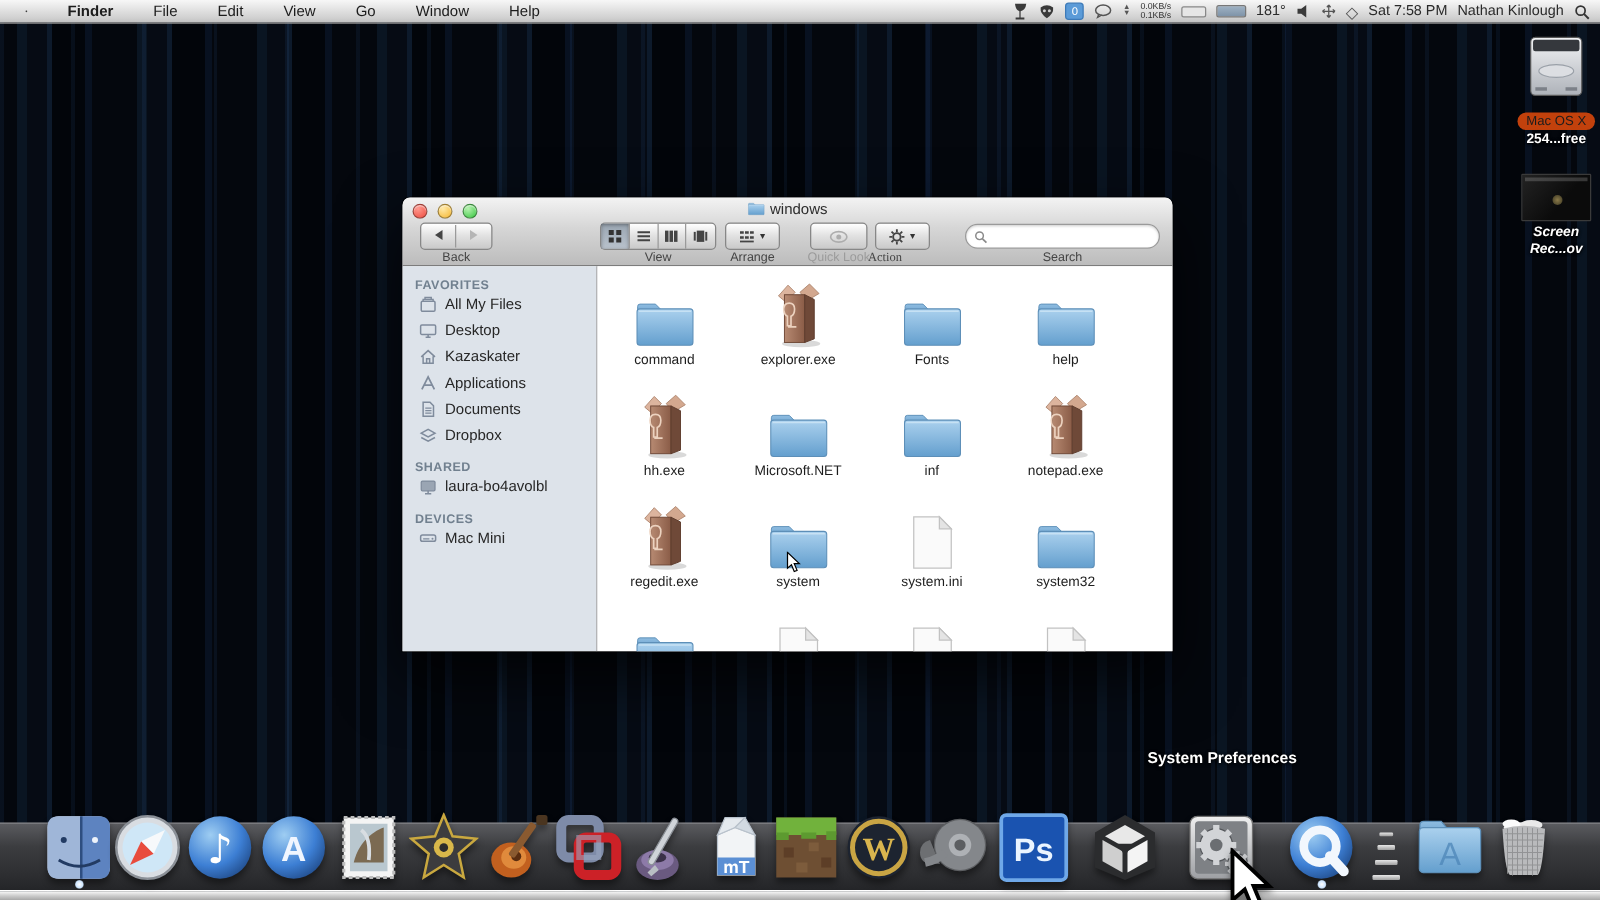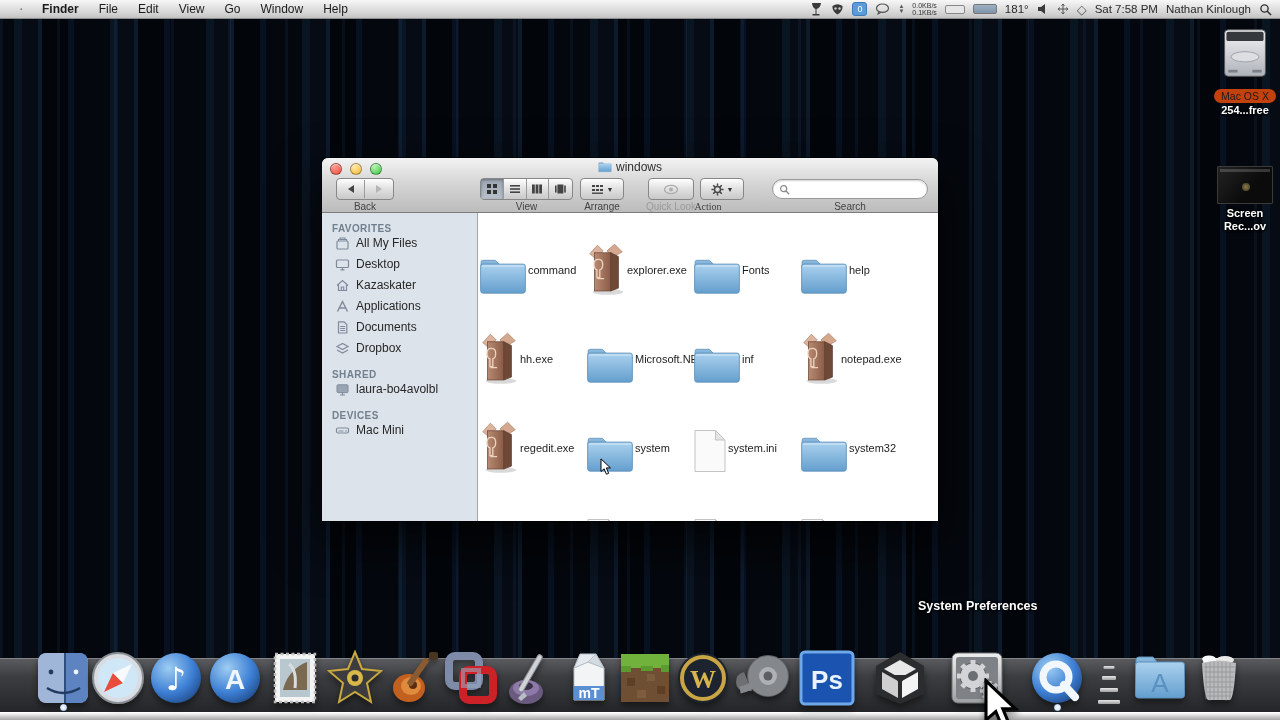--- a/index.html
+++ b/index.html
@@ -29,21 +29,21 @@
     mix-blend-mode:screen;
   }
   
   .menubar {
     position:absolute; top:0; left:0; right:0; height:19px;
     background:linear-gradient(#f7f7f7,#d0d0d0 80%,#c2c2c2);
     border-bottom:1px solid #8f8f8f;
     display:flex; align-items:center;
     font-size:12px; color:#1c1c1c; z-index:50;
   }
-  .mb-left { display:flex; align-items:center; gap:0; padding-left:10px; }
+  .mb-left { display:flex; align-items:center; gap:12px; padding-left:10px; }
   .mb-item { padding:0 10px; line-height:19px; }
   .mb-item.app { font-weight:bold; }
   .apple { width:22px; display:flex; justify-content:center; }
   .mb-right { margin-left:auto; display:flex; align-items:center; gap:8px; padding-right:8px; }
   .mb-right .txt { font-size:11.5px; color:#2a2a2a; white-space:nowrap; }
   .netspeeds { font-size:7px; line-height:7px; color:#333; text-align:right; }
   .stat-badge { background:#5b9bd8; border:1px solid #3d7ab8; color:#fff; font-size:9px;
     border-radius:3px; padding:0 4px; line-height:12px; }
   .arrcol { font-size:6px; line-height:5px; color:#555; text-align:center; }
   .membar { width:24px; height:10px; border:1px solid #777; border-radius:2px; background:linear-gradient(#9fb2c4,#7e93a8); }
@@ -93,21 +93,21 @@
   .searchbox { position:absolute; top:21px; left:450px; width:156px; height:20px; background:#fff;
      border:1px solid #9a9a9a; border-radius:10px; display:flex; align-items:center; padding-left:6px;
      box-shadow:inset 0 1px 2px rgba(0,0,0,.18); }
   .win-body { display:flex; height:308px; }
   .sidebar { width:156px; background:#dde3ea; border-right:1px solid #a6a6a6; padding-top:3px; overflow:hidden; }
   .sb-header { font-size:10px; font-weight:bold; color:#71808f; letter-spacing:.4px; margin:7px 0 2px 10px; }
   .sb-item { display:flex; align-items:flex-start; height:21px; padding-left:13px; font-size:12px; color:#272727; }
   .sb-item svg { margin-right:6px; flex:none; }
   
   .filegrid { flex:1; background:#fff; display:grid; grid-template-columns:repeat(4,107px); grid-auto-rows:89px; padding-top:11px; }
-  .cell { display:flex; align-items:center; }
+  .cell { display:flex; flex-direction:column; align-items:center; }
   .cicon { height:55px; display:flex; align-items:flex-end; justify-content:center; position:relative; }
   .clabel { margin-top:3px; font-size:11px; color:#1d1d1d; white-space:nowrap; }
   .cursor-ovl { position:absolute; left:14px; bottom:-2px; }
   
   .dock { position:absolute; left:0; right:0; bottom:0; height:80px; z-index:20; }
   .shelf-back { position:absolute; left:0; right:0; bottom:8px; height:54px;
      background:linear-gradient(#5c5d61,#3c3d40 35%,#2c2d30 80%,#242528); }
   .shelf-back::before { content:""; position:absolute; top:0; left:0; right:0; height:1px; background:rgba(255,255,255,.25); }
   .shelf-front { position:absolute; left:0; right:0; bottom:0; height:8px;
      background:linear-gradient(#fafafa,#c9c9c9 55%,#a8a8a8); border-top:1px solid #fff; }
@@ -235,21 +235,21 @@
     <rect x="6" y="4" width="44" height="50" rx="4" fill="url(#hdg)" stroke="#5a5a5a"></rect>
     <rect x="8" y="6" width="40" height="10" rx="2" fill="#35383d"></rect>
     <ellipse cx="28" cy="33" rx="15" ry="5.5" fill="#dcdee2" stroke="#9aa0a8"></ellipse>
     <rect x="10" y="47" width="10" height="3" fill="#7c8088"></rect>
     <rect x="36" y="47" width="10" height="3" fill="#7c8088"></rect>
   </svg>
   <div><span class="dlabel-pill">Mac OS X</span></div>
   <div class="dlabel-sub">254...free</div>
 </div>
 
-<div class="dicon" style="left:1212px; top:166px;">
+<div class="dicon" style="left:1212px; top:139px;font-style:italic;">
   <div class="rec-thumb"></div>
   <div class="dlabel-white" style="margin-top:3px;">
     <div>Screen</div>
     <div>Rec...ov</div>
   </div>
 </div>
 
 <div class="window">
   <div class="win-header">
     <div class="tlights">

